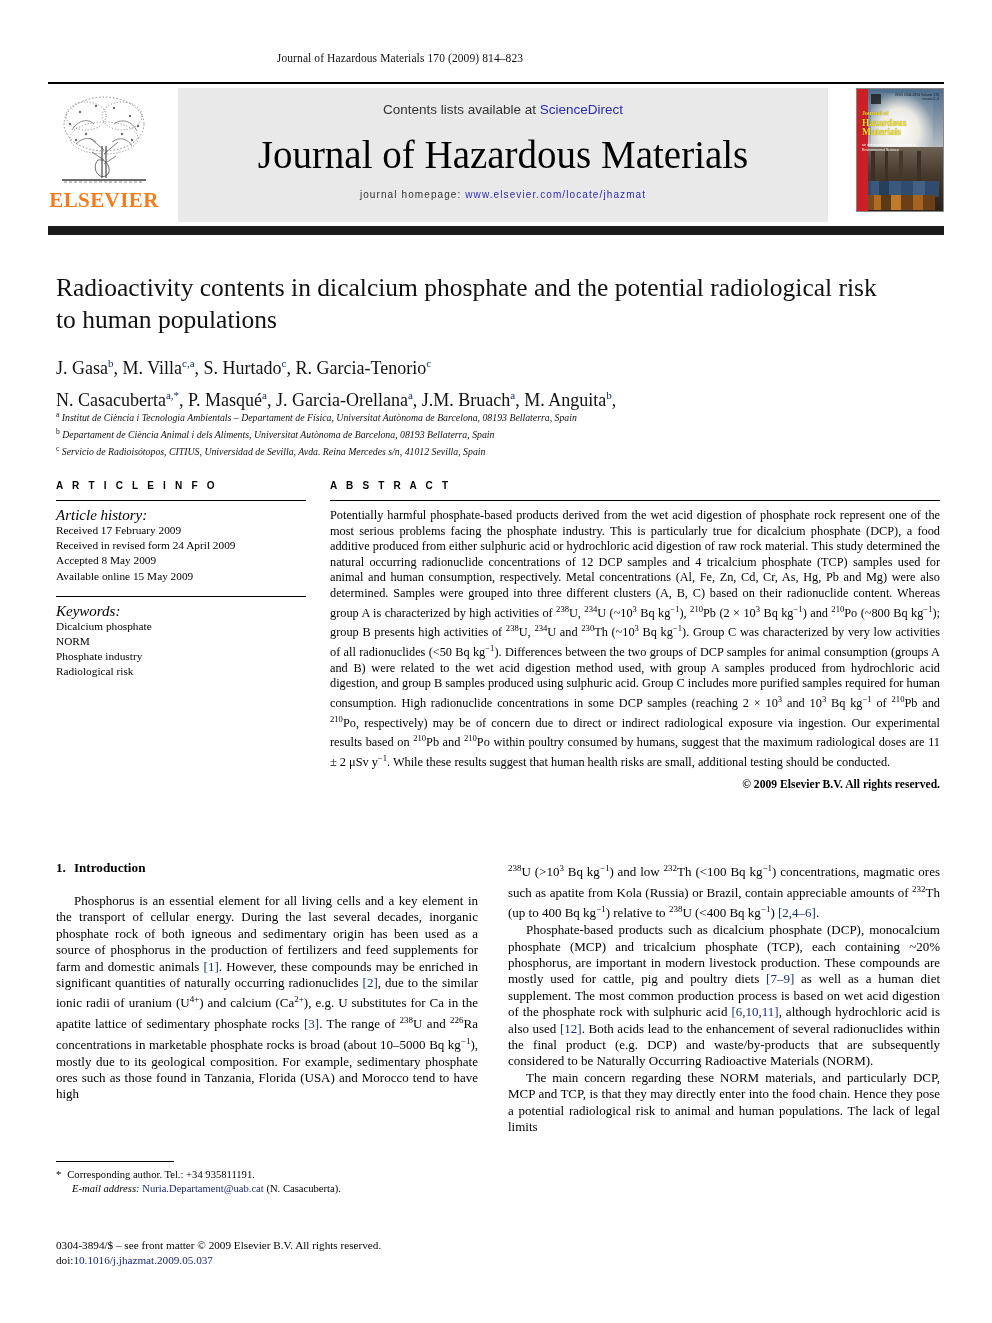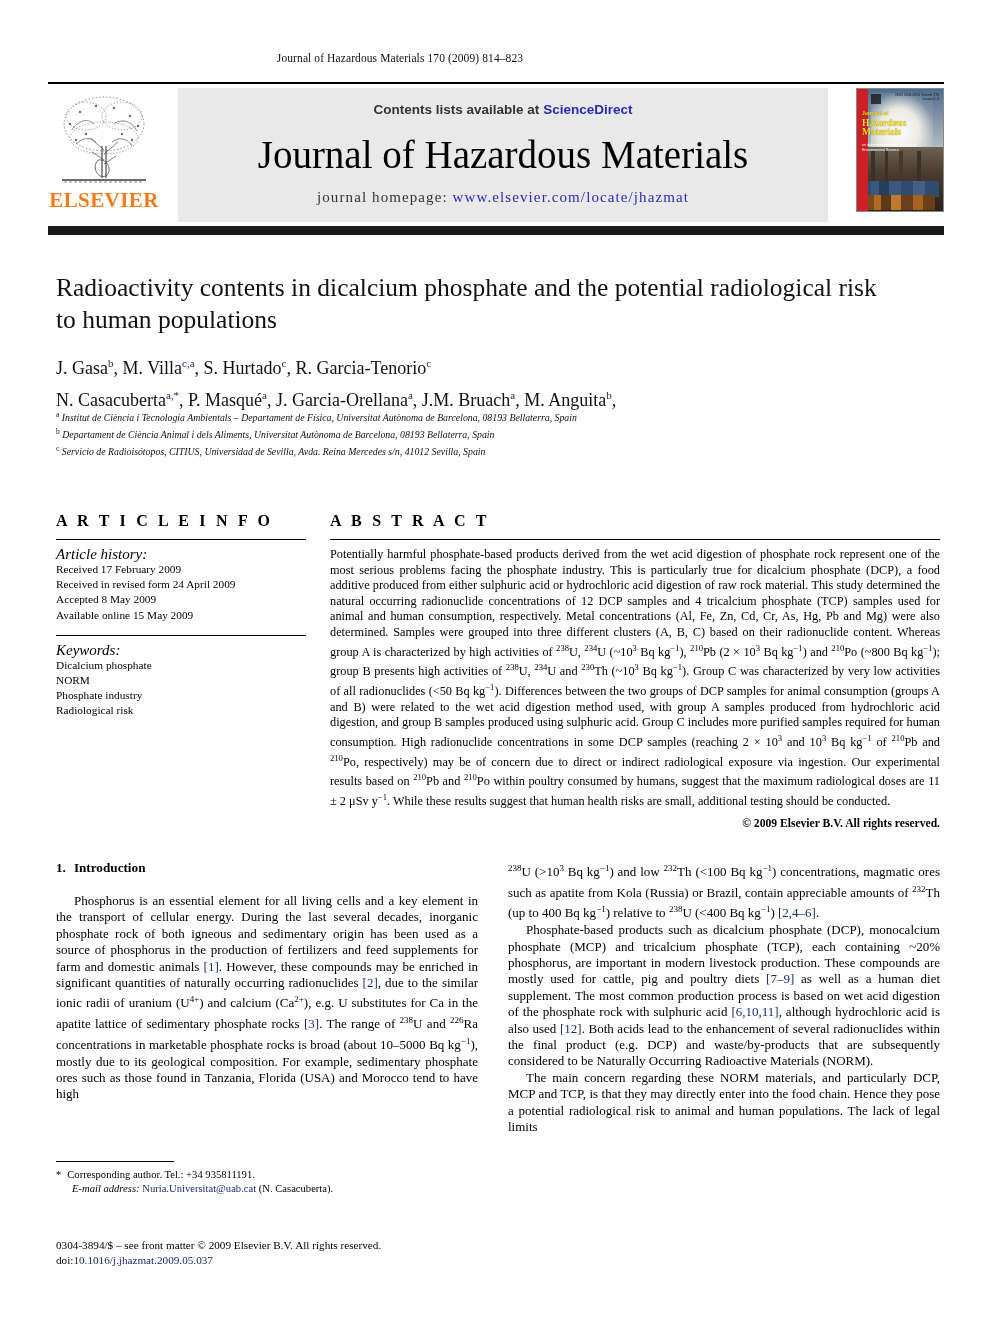--- a/index.html
+++ b/index.html
@@ -95,43 +95,42 @@
   }
   .contents-line {
     position: absolute;
     top: 14px;
     left: 0;
     width: 650px;
     text-align: center;
     font-family: "Liberation Sans", sans-serif;
     font-size: 13.5px;
     color: #333;
-    font-weight: bold;
   }
   .contents-line .sd {
     color: #2b2bb0;
   }
   .journal-name {
     position: absolute;
     top: 44px;
     left: 0;
     width: 650px;
     text-align: center;
     font-family: "Liberation Serif", serif;
     font-size: 39px;
     color: #000;
   }
   .homepage-line {
     position: absolute;
     top: 101px;
     left: 0;
     width: 650px;
     text-align: center;
-    font-family: Liberation Serif, serif;
-    font-size: 15px;
+    font-family: Liberation Sans, sans-serif;
+    font-size: 10px;
     letter-spacing: 1.1px;
     color: #333;
   }
   .homepage-line .url {
     color: #2b2bb0;
   }
 
   
   .cover-thumb {
     position: absolute;
@@ -244,26 +243,25 @@
     top: 480px;
     width: 250px;
   }
   .abs-col {
     position: absolute;
     left: 330px;
     top: 480px;
     width: 610px;
   }
   .section-head {
-    font-family: Liberation Serif, serif;
+    font-family: Liberation Sans, sans-serif;
     font-weight: bold;
-    font-size: 16px;
+    font-size: 10px;
     letter-spacing: 3.2px;
     color: #000;
-    margin-top: 32px;
   }
   .hrule {
     border-top: 1.2px solid #000;
     margin-top: 9px;
     margin-bottom: 7px;
   }
   .hrule-thin {
     border-top: 1px solid #000;
     margin-top: 12px;
     margin-bottom: 7px;
@@ -539,21 +537,21 @@
     </div>
   </div>
 
   <div class="footnote-rule"></div>
   <div class="footnote">
     <div>
       <span class="star">*</span><span>Corresponding author. Tel.: +34 935811191.</span>
     </div>
     <div class="indent">
       <i>E-mail address:</i>
-      <span class="mail">Nuria.Universitat@uab.cat</span>
+      <span class="mail">Nuria.Departament@uab.cat</span>
       <span>(N. Casacuberta).</span>
     </div>
   </div>
 
   <div class="imprint">
     <div>0304-3894/$ – see front matter © 2009 Elsevier B.V. All rights reserved.</div>
     <div>
       <span>doi:</span><span class="doi">10.1016/j.jhazmat.2009.05.037</span>
     </div>
   </div>

